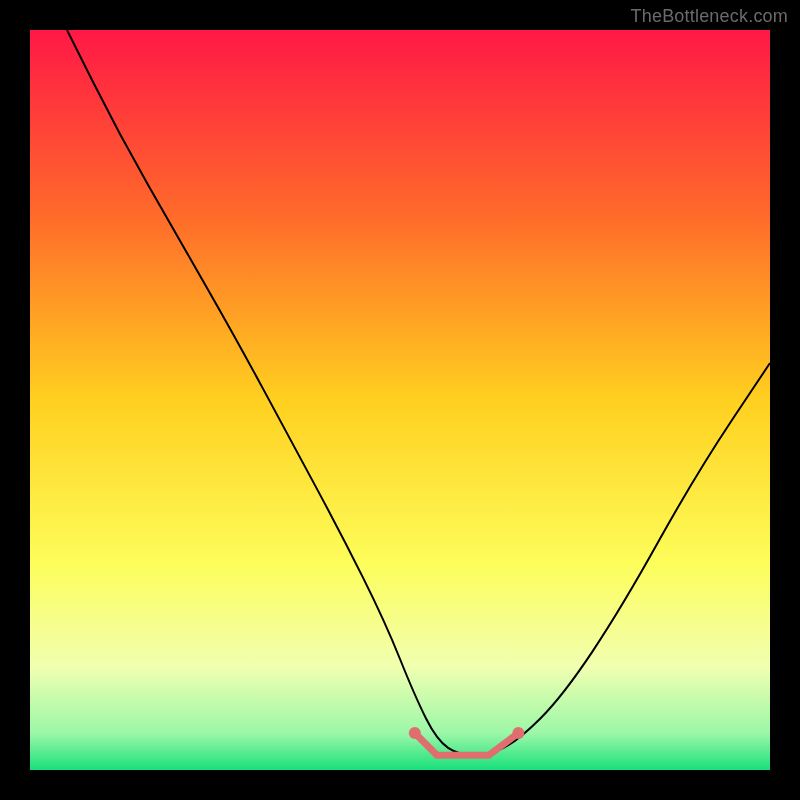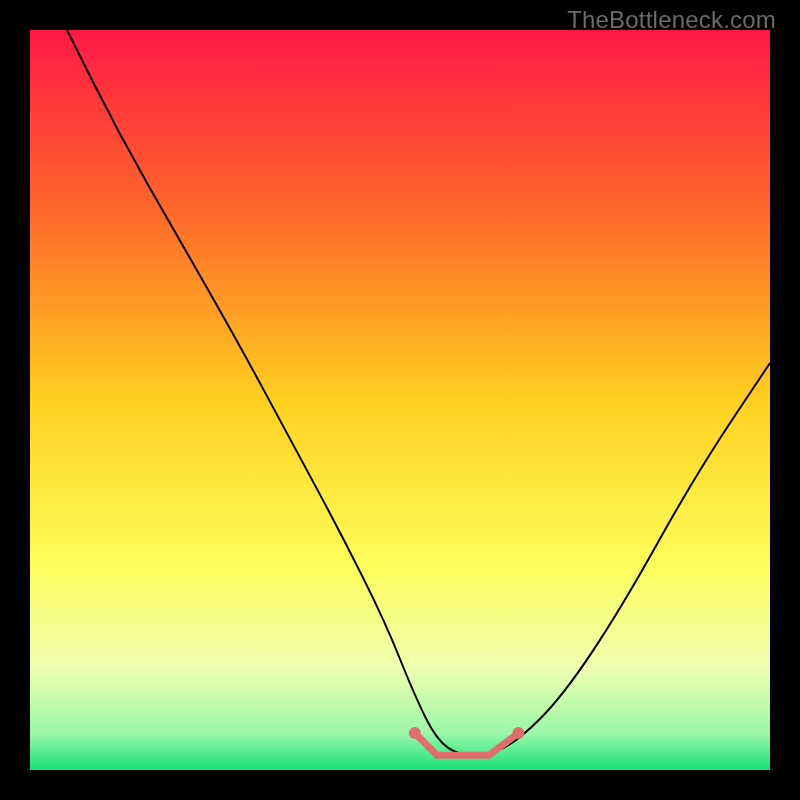--- a/index.html
+++ b/index.html
@@ -13,23 +13,23 @@
   }
   .frame {
     position: relative;
     width: 800px;
     height: 800px;
     background: #000;
   }
   .watermark {
     position: absolute;
     top: 6px;
-    right: 24px;
+    right: 12px;
     color: #6a6a6a;
-    font-size: 24px;
+    font-size: 18px;
     font-weight: 500;
     letter-spacing: 0.2px;
     z-index: 5;
   }
   .plot {
     position: absolute;
     left: 30px;
     top: 30px;
     width: 740px;
     height: 740px;

